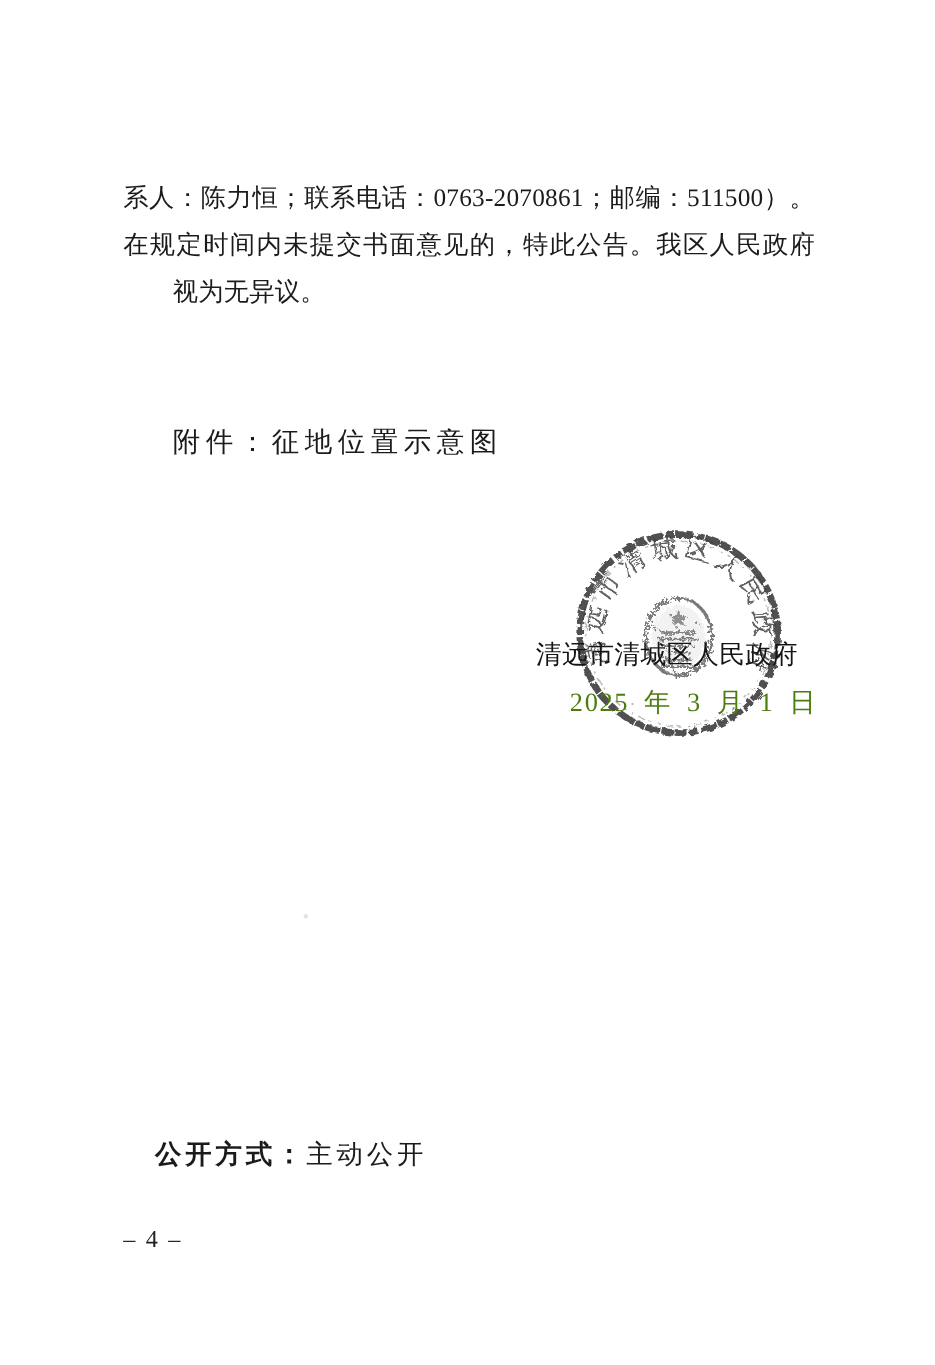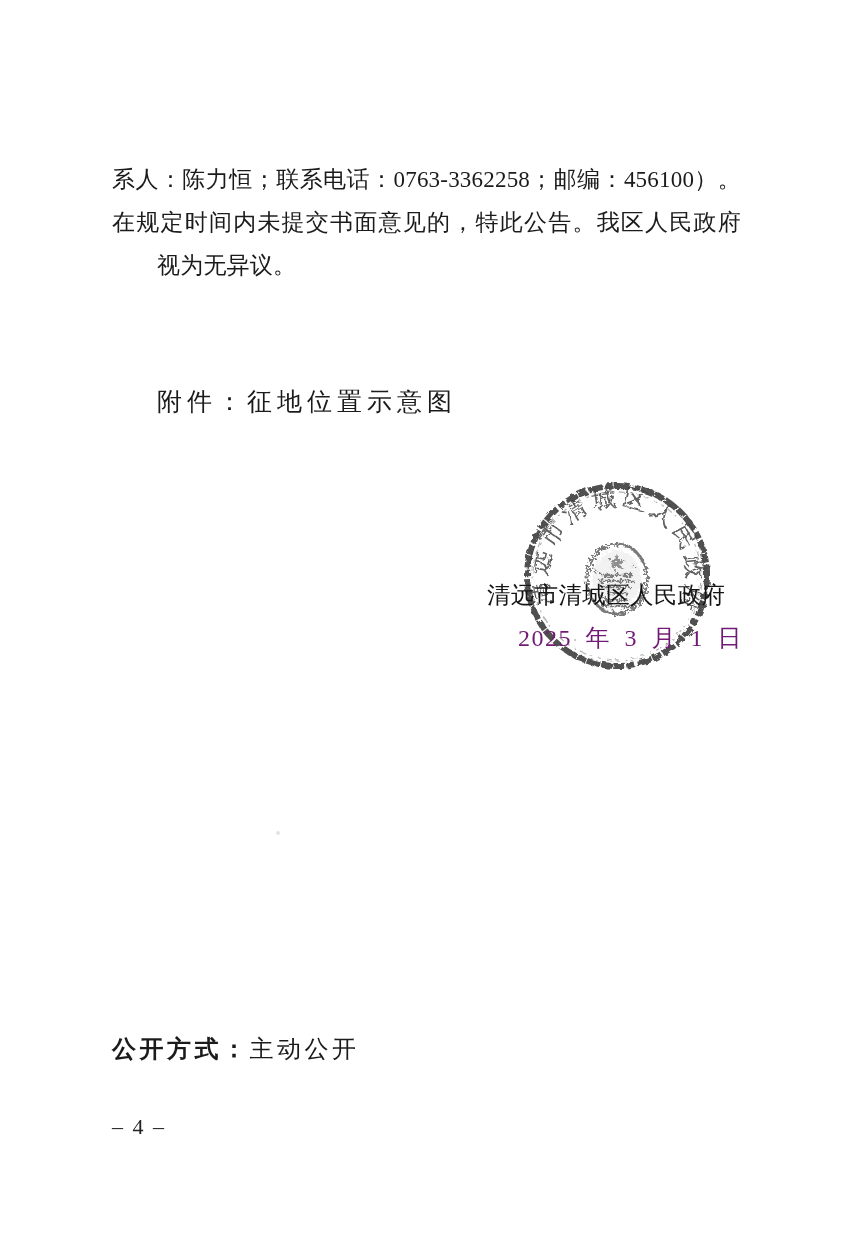--- a/index.html
+++ b/index.html
@@ -68,21 +68,21 @@
   .issue-date {
     position: absolute;
     top: 622px;
     left: 518px;
     width: 216px;
     font-size: 24px;
     letter-spacing: 1.5px;
     word-spacing: 6px;
     text-align: center;
     white-space: nowrap;
-    color: #701a75;
+    color: #4d7c0f;
   }
   
   .scan-artifact-dot {
     position: absolute;
     top: 831px;
     left: 276px;
     width: 4px;
     height: 4px;
     border-radius: 50%;
     background: #e3e3e3;
@@ -92,20 +92,21 @@
     position: absolute;
     top: 1033px;
     left: 112px;
     font-size: 24px;
     letter-spacing: 3.5px;
     white-space: nowrap;
   }
   .footer-disclosure .label {
     font-weight: bold;
     font-family: Liberation Serif, serif;
+    margin-left: 29px;
   }
   .page-number {
     position: absolute;
     top: 1114px;
     left: 112px;
     font-size: 22px;
     letter-spacing: 2px;
     white-space: nowrap;
     color: #222222;
   }
@@ -115,21 +116,21 @@
     letter-spacing: 4.5px;
     fill: #343434;
   }
 </style>
 </head>
 <body>
 
 <div class="page">
 
   <div class="body-text">
-    <div class="body-line">系人：陈力恒；联系电话：0763-3362258；邮编：456100）。</div>
+    <div class="body-line">系人：陈力恒；联系电话：0763-2070861；邮编：511500）。</div>
     <div class="body-line">在规定时间内未提交书面意见的，特此公告。我区人民政府</div>
     <div class="body-line closing-line">视为无异议。</div>
   </div>
 
   <div class="attachment-line">附件：征地位置示意图</div>
 
   <svg class="seal" viewBox="0 0 200 200" xmlns="http://www.w3.org/2000/svg">
     <defs>
       <filter id="fRough" x="-20%" y="-20%" width="140%" height="140%">
         <feTurbulence type="fractalNoise" baseFrequency="0.18" numOctaves="2" seed="7" result="n"></feTurbulence>

